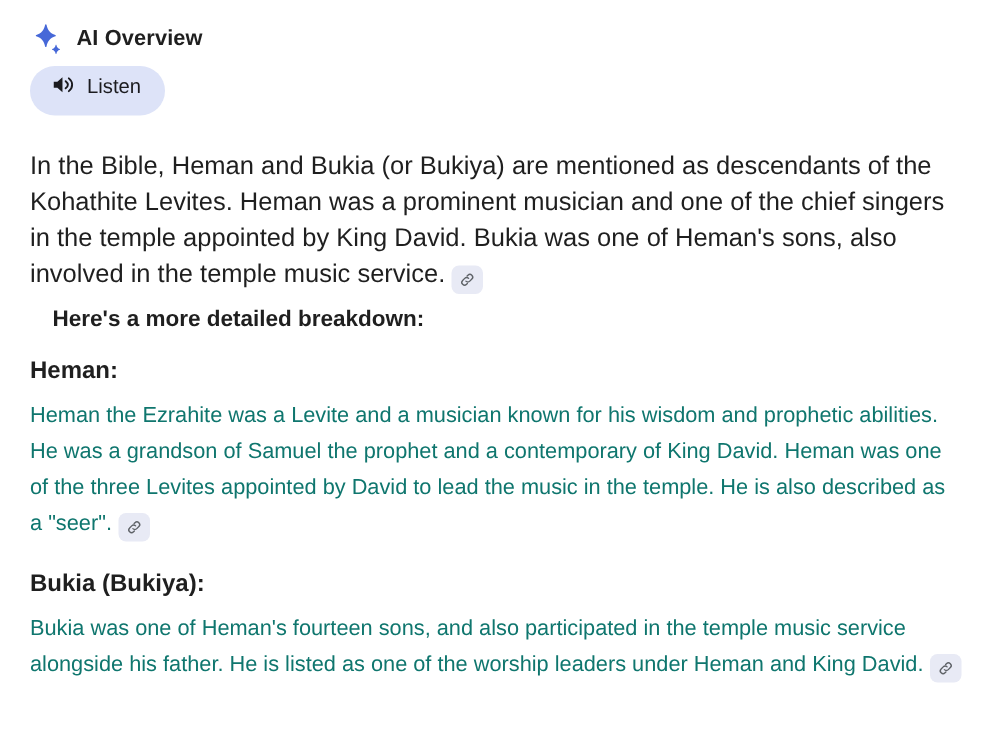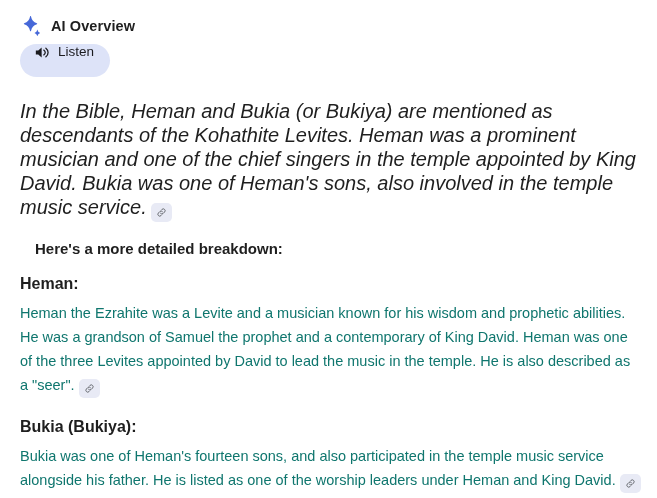--- a/index.html
+++ b/index.html
@@ -39,49 +39,48 @@
   .ai-header-title {
     font-size: 14.5px;
     font-weight: 700;
     color: #1f1f1f;
     letter-spacing: 0.1px;
   }
 
   
   .listen-btn {
     display: inline-flex;
-    align-items: flex-start;
+    align-items: flex-end;
     gap: 8px;
     height: 33px;
-    padding: 0 16px 0 13px;
+    padding: 0 16px 12px 13px;
     border-radius: 18px;
     background: #dde3f8;
     border: none;
     cursor: pointer;
     margin-bottom: 22px;
   }
   .listen-btn .speaker-icon {
     width: 17px;
     height: 17px;
     display: block;
   }
   .listen-label {
     font-size: 13.5px;
     color: #1b1b1f;
     font-weight: 400;
   }
 
   
   .para {
-    font-size: 20px;
+    font-size: 17px;
     line-height: 24px;
     color: #1f1f1f;
-    margin: 0 0 16px 0;
+    margin: 0 0 6px 0;
     max-width: 625px;
-    font-style: italic;
   }
   .subhead {
     font-size: 15px;
     line-height: 22px;
     font-weight: 700;
     color: #1f1f1f;
     margin: 0 0 14px 15px;
   }
   .section-title {
     font-size: 16px;

